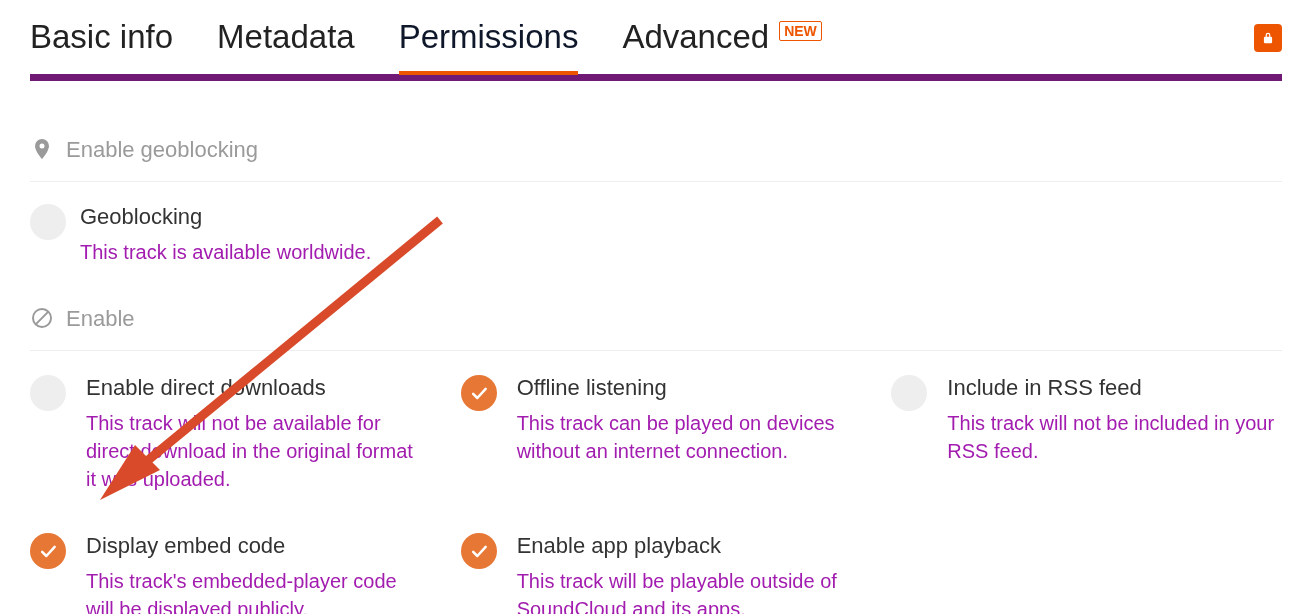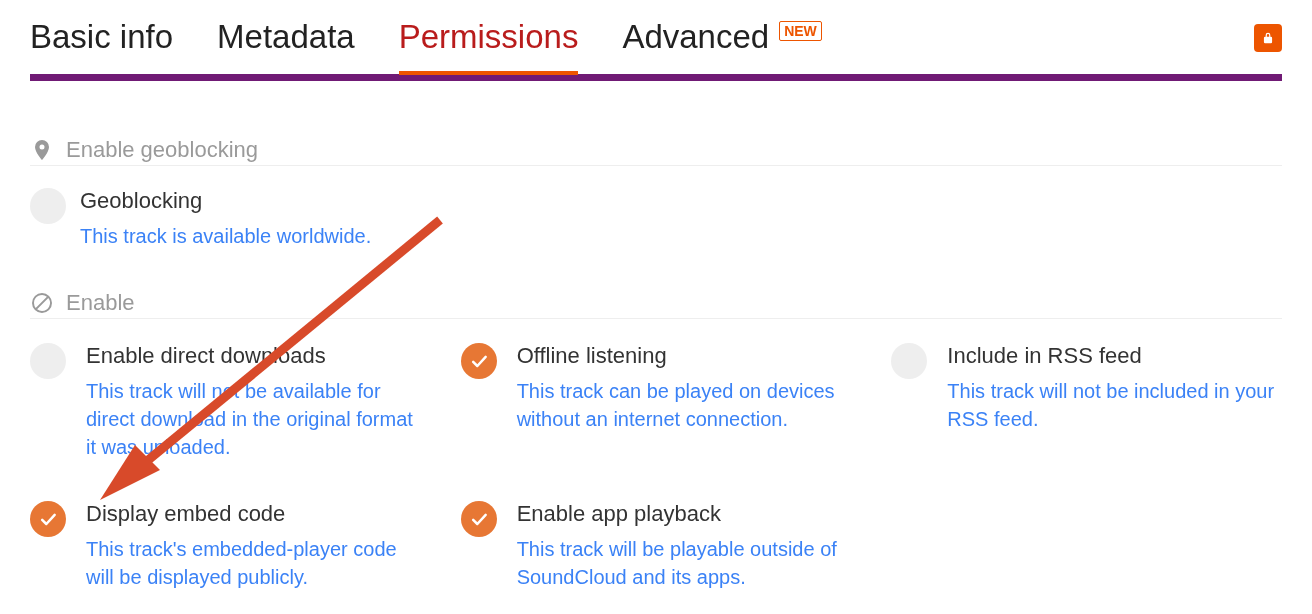--- a/index.html
+++ b/index.html
@@ -17,21 +17,21 @@
     font-weight: 500;
     color: #222;
     padding: 0 0 18px 0;
     margin-right: 44px;
     cursor: pointer;
     position: relative;
     display: inline-flex;
     align-items: center;
   }
   .tab.active {
-    color: #b91c1c;
+    color: #0f172a;
   }
   .tab.active::after {
     content: "";
     position: absolute;
     left: 0; right: 0; bottom: -1px;
     height: 4px;
     background: #ed5500;
   }
   .new-badge {
     font-size: 14px;
@@ -54,35 +54,34 @@
     border-radius: 4px;
     color: #fff;
     display: flex; align-items: center; justify-content: center;
     cursor: pointer;
   }
   .lock-badge svg { width: 14px; height: 14px; fill: #fff; }
 
   .section { margin-top: 56px; }
   .section-header {
     display: flex;
-    align-items: center;
     color: #9a9a9a;
     font-size: 22px;
     border-bottom: 1px solid #eee;
-    padding-bottom: 2px;
+    padding-bottom: 18px;
     margin-top: 29px;
   }
   .section-header .hicon { width: 24px; height: 24px; margin-right: 12px; fill: #9a9a9a; }
   .geoblocking-row {
     display: flex;
     padding: 22px 0 0 0;
   }
   .geoblocking-row .text { margin-left: 14px; }
   .opt-title { font-size: 22px; color: #333; margin-bottom: 8px; }
-  .opt-desc { font-size: 20px; color: #3b82f6; line-height: 1.4; max-width: 350px; }
+  .opt-desc { font-size: 20px; color: #a21caf; line-height: 1.4; max-width: 350px; }
 
   .section2 { margin-top: 40px; }
 
   .grid {
     display: grid;
     grid-template-columns: repeat(3, 1fr);
     column-gap: 40px;
     row-gap: 40px;
     margin-top: 24px;
   }

